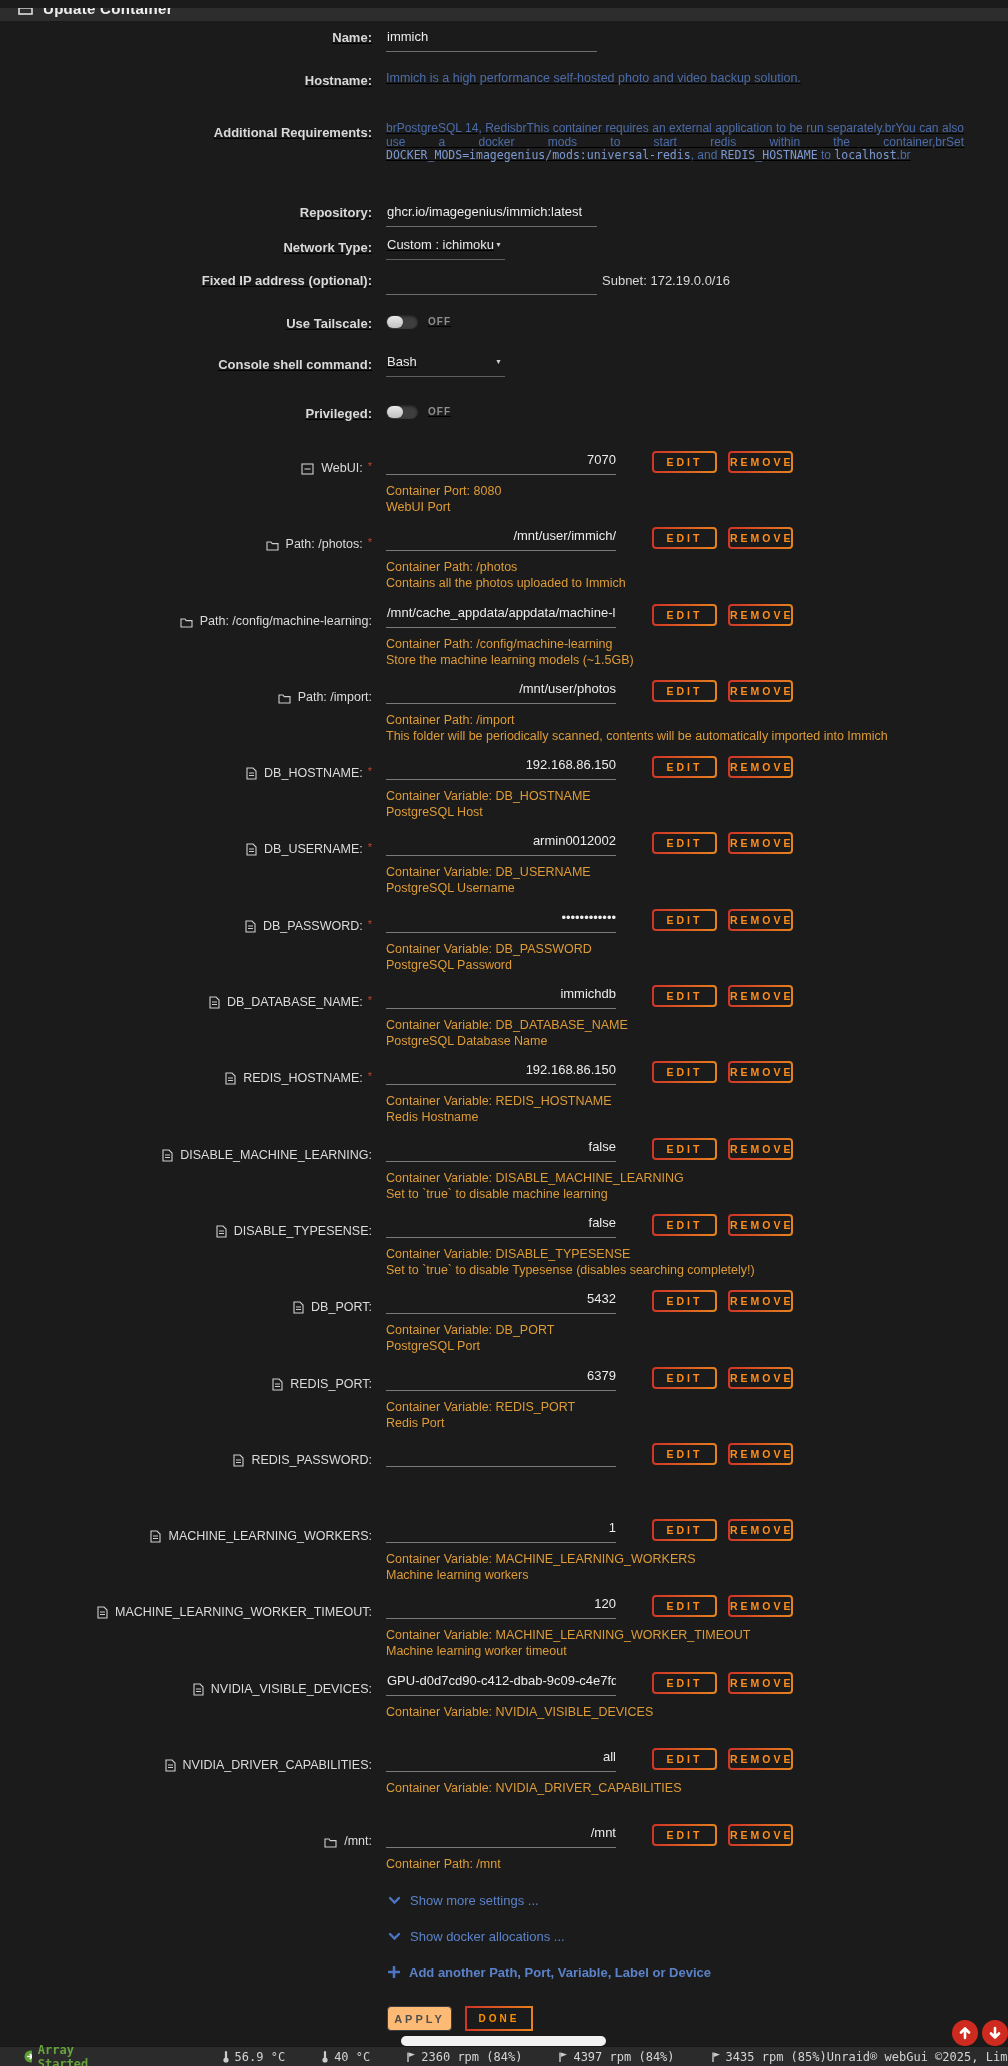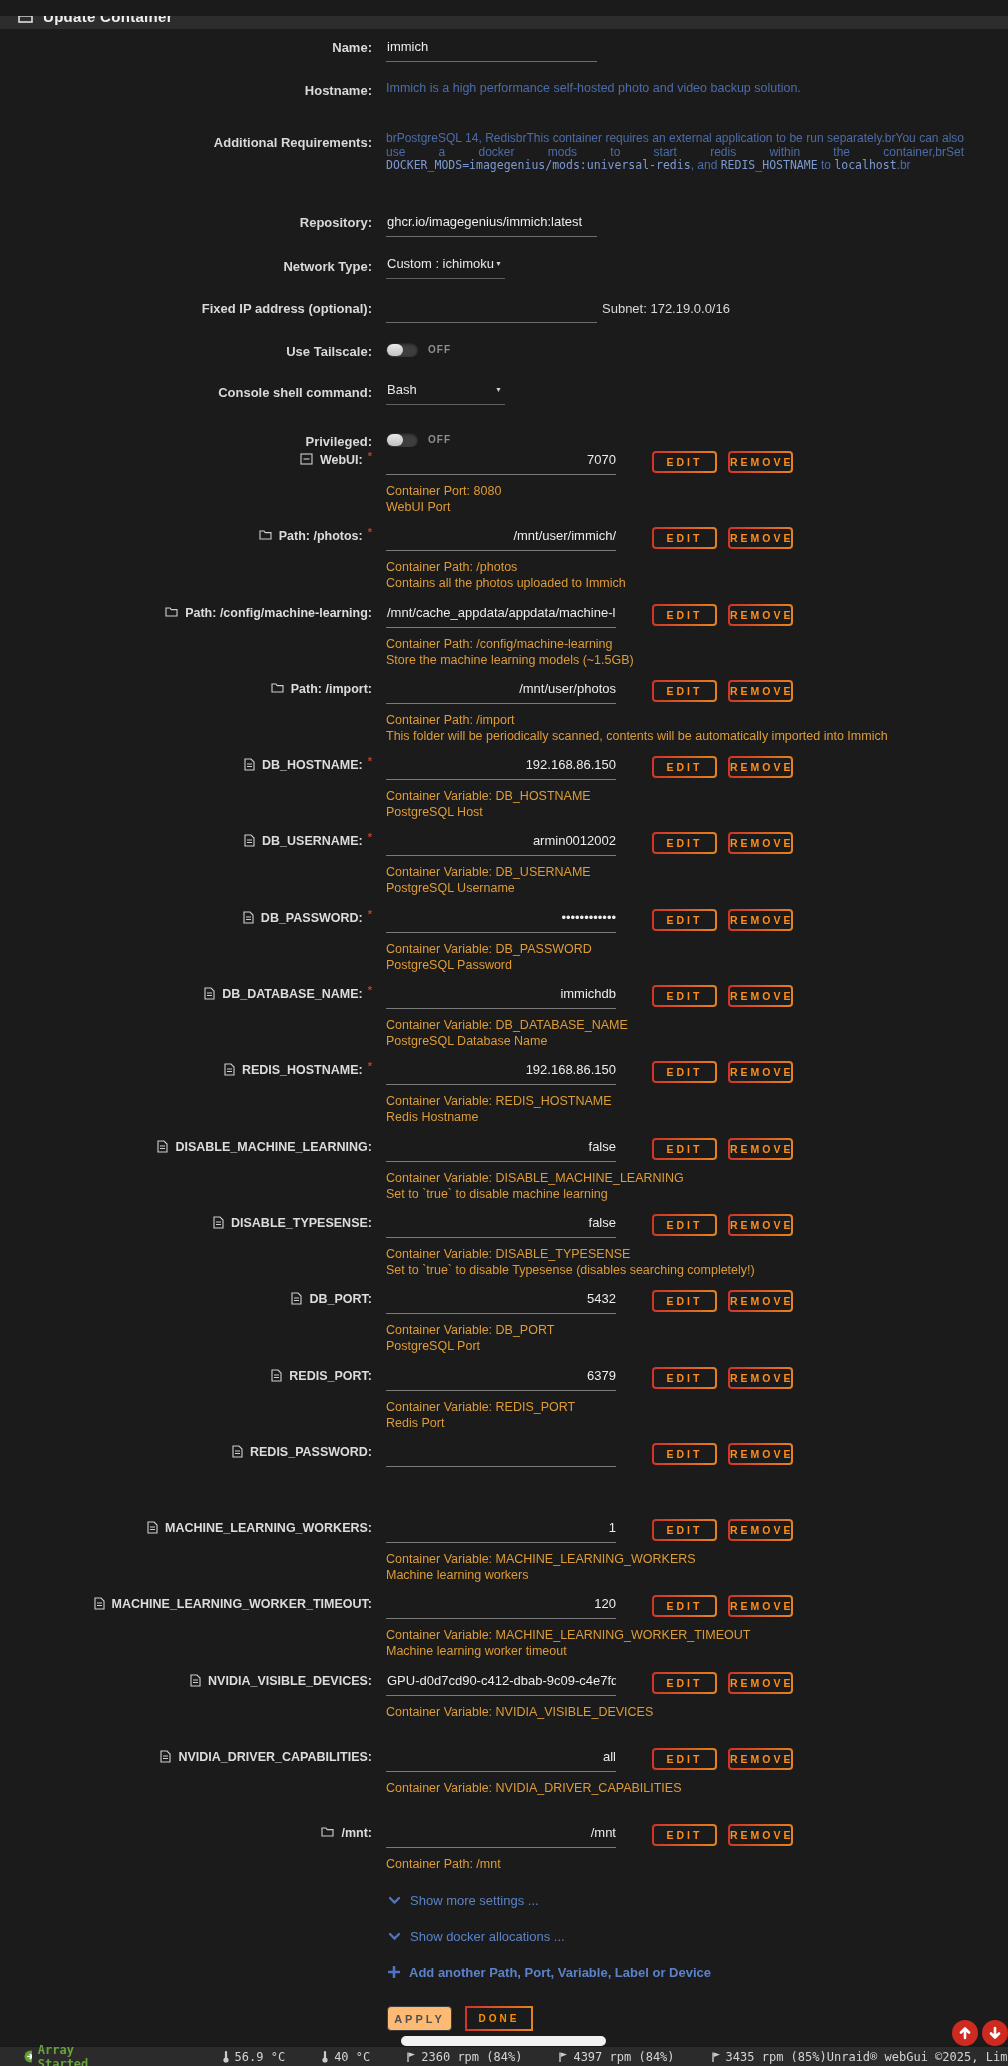--- a/index.html
+++ b/index.html
@@ -1,53 +1,53 @@
 <!DOCTYPE html>
 <html><head>
 <meta charset="utf-8">
 <style>
   html,body{margin:0;padding:0;background:#141414;}
   .page{position:relative;width:1008px;height:2066px;background:#1b1b1b;overflow:hidden;
         font-family:"Liberation Sans",sans-serif;}
 
   
-  .titlebar{position:absolute;top:16px;left:0;width:100%;height:13px;background:#2d2d2d;overflow:hidden;}
+  .titlebar{position:absolute;top:8px;left:0;width:100%;height:13px;background:#2d2d2d;overflow:hidden;}
   .tb-inner{display:flex;align-items:center;gap:10px;padding-left:18px;margin-top:-8px;}
   .tb-title{color:#efefef;font-size:15px;font-weight:bold;letter-spacing:.3px;white-space:nowrap;}
 
   
-  .config{position:absolute;top:22px;left:0;width:100%;}
+  .config{position:absolute;top:12px;left:0;width:100%;text-decoration:underline;}
   .crow{display:grid;grid-template-columns:372px 14px auto;align-items:start;position:relative;}
   .clabel{grid-column:1;text-align:right;font-size:13px;color:#d9d9d9;font-weight:600;padding-top:3px;}
   .cval{grid-column:3;position:relative;}
   .uinput{width:210px;background:transparent;border:none;outline:none;border-bottom:1px solid #6e6e6e;
           color:#ececec;font-size:13px;padding:0 0 7px 1px;font-family:inherit;}
   .overview-text{font-size:12.5px;color:#4c6ca9;padding-top:1px;}
   .para{width:578px;font-size:12px;line-height:13.6px;color:#4c6ca9;text-align:justify;}
   .code{font-family:"DejaVu Sans Mono",monospace;color:#7d99d1;font-size:11.5px;}
   .dropdown{position:relative;width:118px;border-bottom:1px solid #5f5f5f;padding:0 0 7px 1px;
             color:#e8e8e8;font-size:13px;cursor:pointer;}
   .caret{position:absolute;right:3px;top:4px;font-size:7px;color:#cfcfcf;}
   .toggle-wrap{display:flex;align-items:center;gap:10px;padding-top:2px;}
   .toggle{width:32px;height:14px;border-radius:8px;background:#3e3e3e;
           box-shadow:inset 0 1px 3px rgba(0,0,0,.6);position:relative;cursor:pointer;}
   .knob{position:absolute;left:1px;top:1px;width:16px;height:12px;border-radius:6px;
         background:linear-gradient(#e8e8e8,#c2c2c2);}
   .toggle-state{font-size:10px;font-weight:bold;color:#8f8f8f;letter-spacing:1px;}
   .subnet{position:absolute;left:602px;top:3px;font-size:13px;color:#d9d9d9;white-space:nowrap;}
 
-  .mt15{margin-top:15px}.mt18{margin-top:18px}.mt19{margin-top:19px}.mt23{margin-top:23px}
+  .mt15{margin-top:15px}.mt18{margin-top:18px}.mt19{margin-top:10px}.mt23{margin-top:23px}
   .mt26{margin-top:26px}.mt34{margin-top:34px}.mt39{margin-top:39px}
 
   
   #rows{position:absolute;top:448px;left:0;width:100%;}
   .drow{display:grid;grid-template-columns:372px 14px 230px 36px 65px 11px 65px;
         min-height:76.3px;align-content:start;}
-  .dlabel{grid-column:1;grid-row:1;display:flex;justify-content:flex-end;align-items:flex-start;gap:7px;
-          font-size:12.5px;font-weight:700;color:#dcdcdc;padding-top:5px;white-space:nowrap;}
+  .dlabel{grid-column:1;grid-row:1;display:flex;justify-content:flex-end;align-items:flex-end;gap:7px;
+          font-size:12.5px;font-weight:400;color:#dcdcdc;padding-top:5px;white-space:nowrap;}
   .req{color:#bf4326;font-size:11px;position:relative;top:-3px;margin-left:-2px;}
   .rinput{grid-column:3;grid-row:1;}
   .rinput input{width:100%;background:transparent;border:none;outline:none;border-bottom:1px solid #7a7a7a;
                 color:#ececec;font-size:13px;padding:4px 0 7px 1px;font-family:inherit;box-sizing:border-box;text-align:right;}
   .btn{height:22px;margin-top:3px;font-family:inherit;font-size:10.5px;font-weight:bold;letter-spacing:3px;
        color:#ff8d1c;border:2px solid transparent;border-radius:4px;cursor:pointer;padding:0;
        background:linear-gradient(#1b1b1b,#1b1b1b) padding-box,linear-gradient(100deg,#d03227,#e6851f) border-box;}
   .btn-edit{grid-column:5;grid-row:1;}
   .btn-remove{grid-column:7;grid-row:1;}
   .rdesc{grid-column:3/8;grid-row:2;margin-top:8px;font-size:12.5px;line-height:16px;

